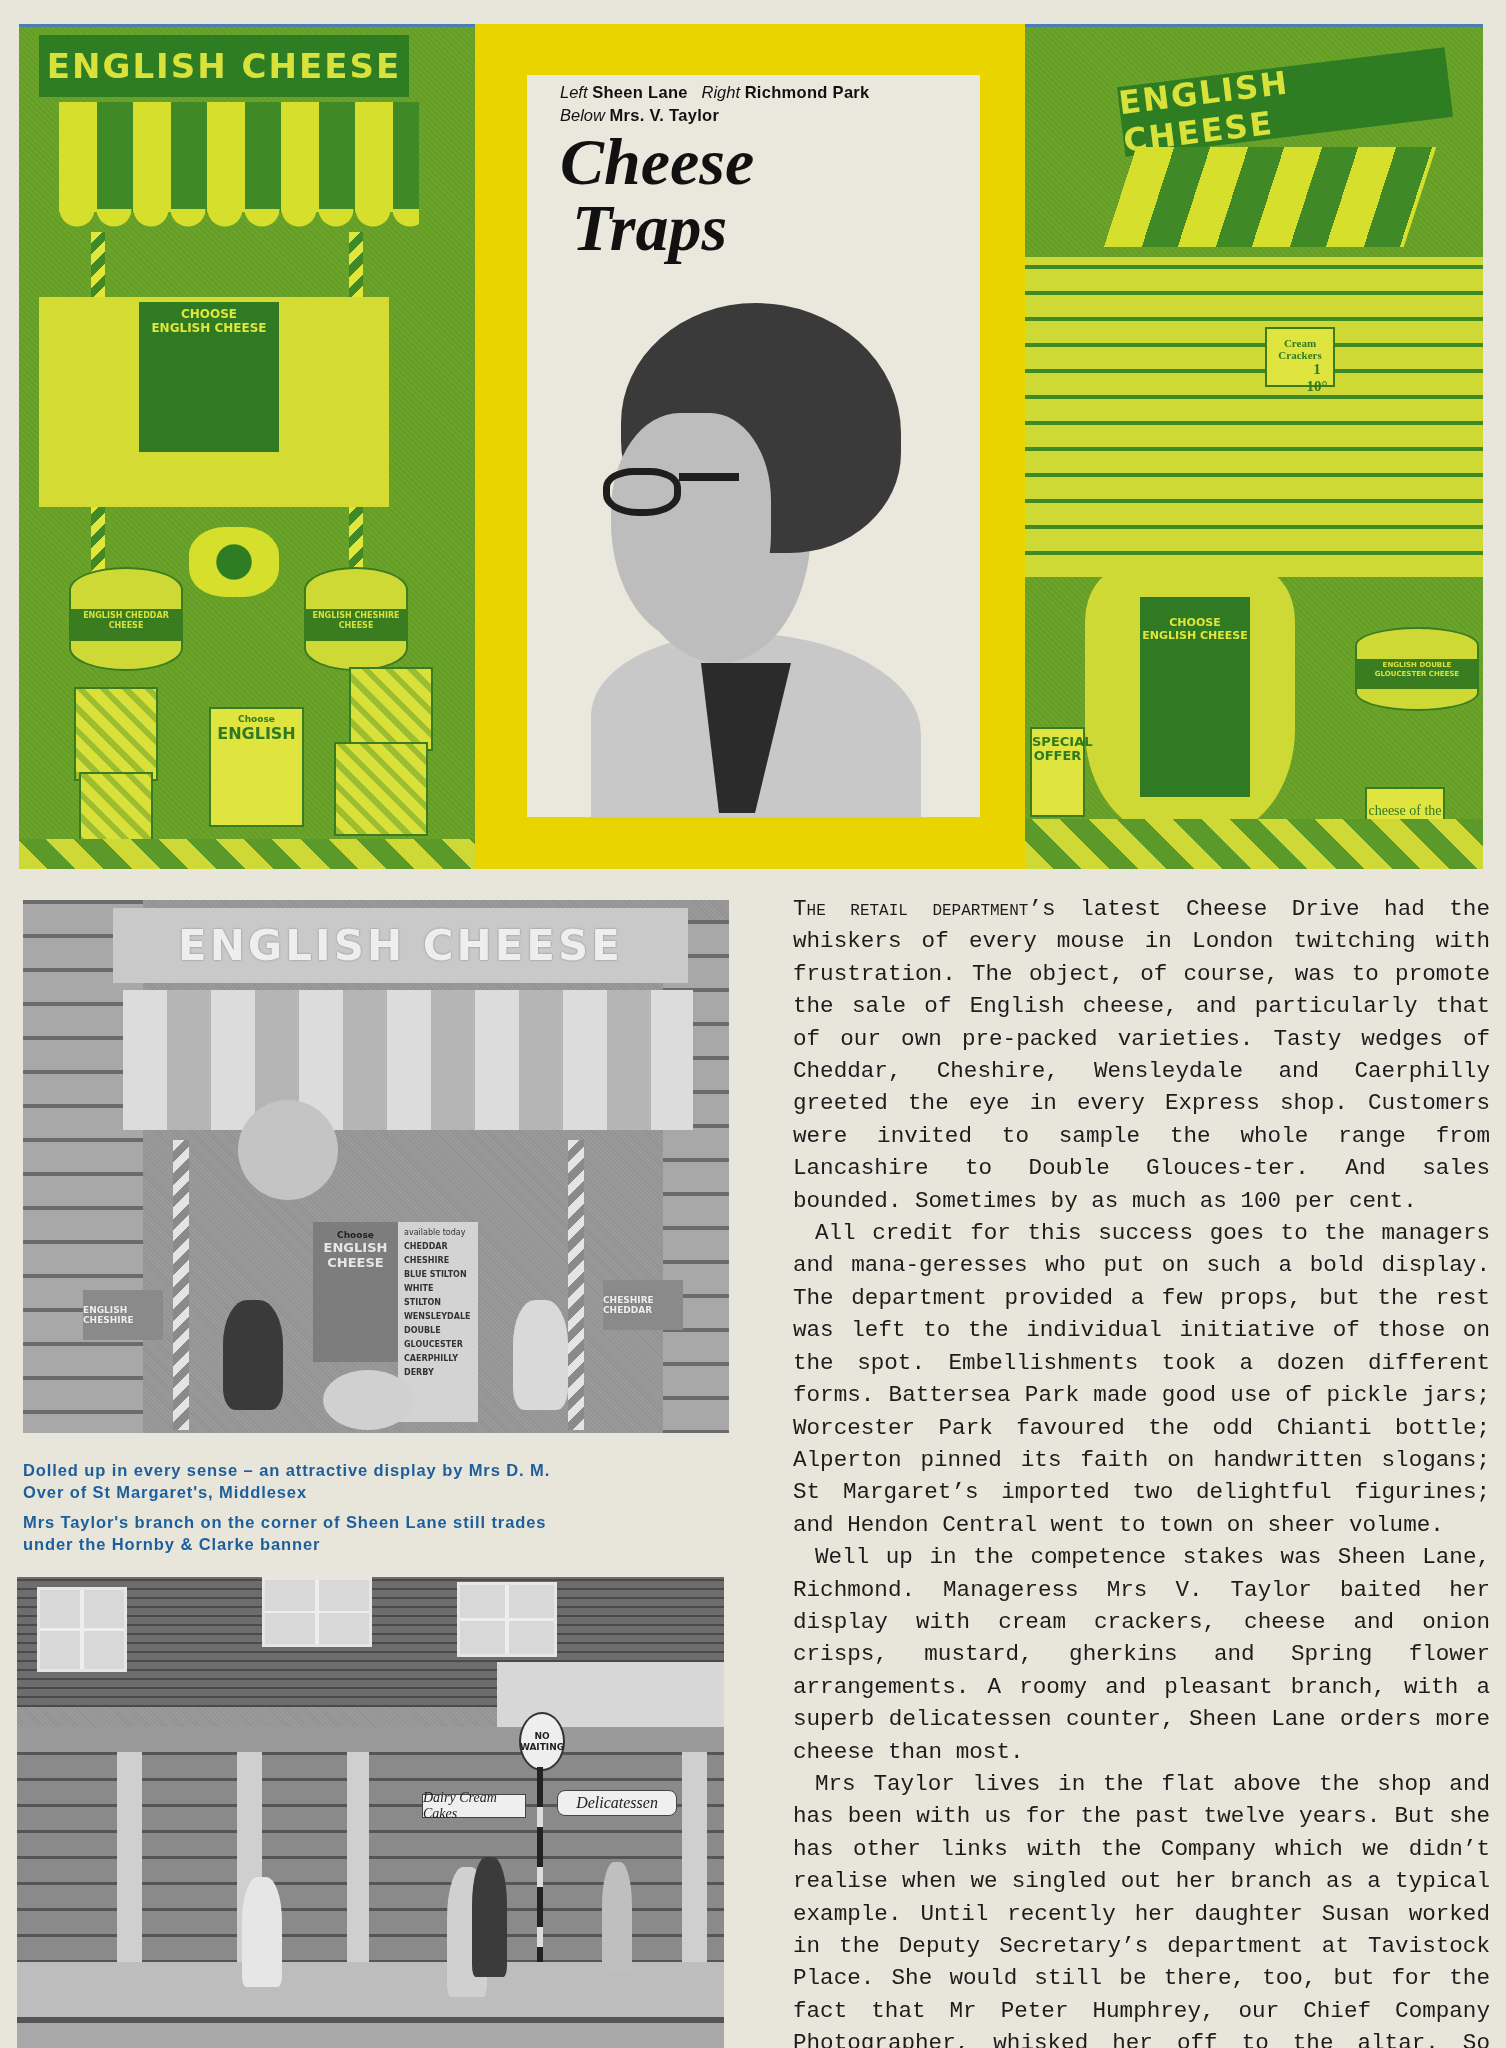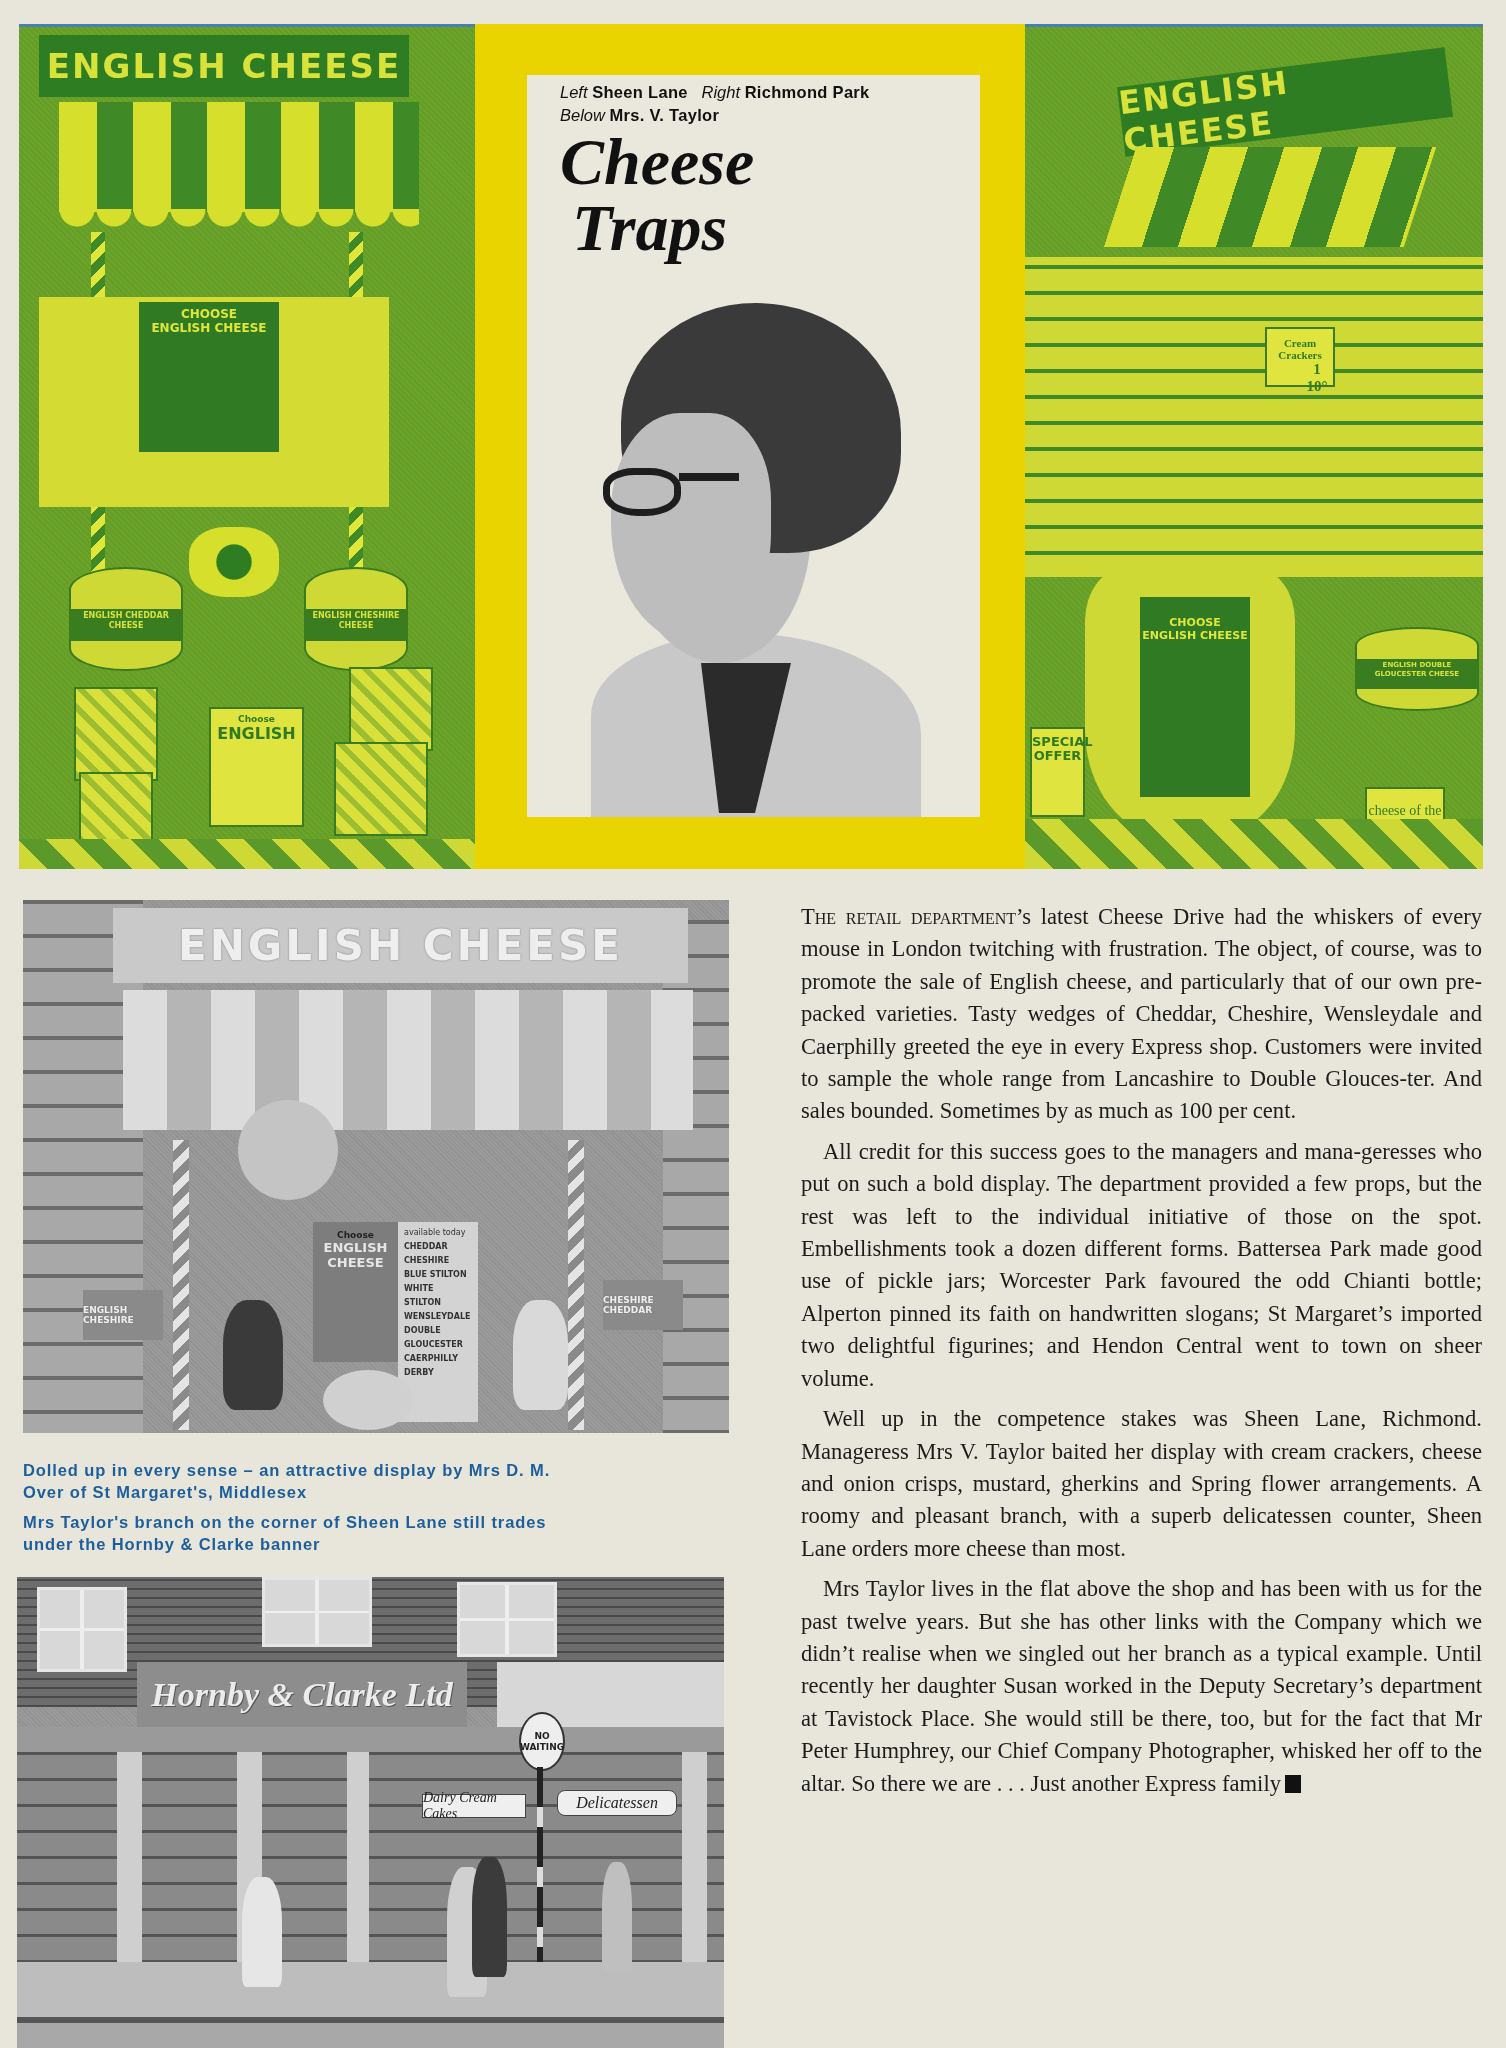--- a/index.html
+++ b/index.html
@@ -116,21 +116,21 @@
   .nowait { position:absolute; background:#eee; border:2px solid #333; border-radius:50%; color:#222; font-family:"DejaVu Sans", sans-serif; font-weight:bold; font-size:9px; text-align:center; line-height:11px; display:flex; align-items:center; justify-content:center; }
   .pavement { position:absolute; left:0; right:0; background:#bdbdbd; }
   .person { position:absolute; background:#3b3b3b; border-radius:40% 40% 10% 10%; }
 
   
   #captions { left:23px; top:1460px; width:560px; font-family:"Liberation Sans", sans-serif; font-weight:bold; color:#1d5f9c; font-size:16.5px; line-height:21.5px; letter-spacing:0.9px; }
   #captions p { margin:0 0 9px 0; }
 
   
   #article { left:793px; top:893px; width:697px; font-family:"Liberation Serif", serif; font-size:22.6px; line-height:32.4px; color:#1c1c1c; text-align:justify; hyphens:manual; }
-  #article p { margin:8px; text-indent:22px; }
+  #article p { margin:0; text-indent:22px;font-family:Liberation Mono, monospace; }
   #article p.first { text-indent:0; }
   .smallcaps { font-variant:small-caps; }
   .end-mark { display:inline-block; width:16px; height:18px; background:#111; vertical-align:-2px; margin-left:4px; }
 </style>
 </head>
 <body>
 
 <div id="top-band" class="abs">
 
   <div id="photo-left" class="abs duotone">
@@ -249,21 +249,20 @@
   <p>Dolled up in every sense – an attractive display by Mrs D. M. Over of St Margaret's, Middlesex</p>
   <p>Mrs Taylor's branch on the corner of Sheen Lane still trades under the Hornby &amp; Clarke banner</p>
 </div>
 
 <div id="photo-shop" class="abs bw">
   <div class="brick" style="left:0;top:0;width:707px;height:130px;"></div>
   <div class="window-frame" style="left:20px;top:10px;width:90px;height:85px;"></div>
   <div class="window-frame" style="left:245px;top:0;width:110px;height:70px;"></div>
   <div class="window-frame" style="left:440px;top:5px;width:100px;height:75px;"></div>
   <div style="position:absolute;left:480px;top:85px;width:227px;height:90px;background:#d7d7d7;"></div>
-  <div class="facia" style="left:120px;top:85px;width:330px;height:65px;font-size:34px;">Hornby &amp; Clarke Ltd</div>
   <div style="position:absolute;left:0;top:150px;width:707px;height:25px;background:#9a9a9a;"></div>
   <div class="glass" style="left:0;top:175px;width:707px;height:210px;"></div>
   <div class="pillar" style="left:100px;top:175px;width:25px;height:230px;"></div>
   <div class="pillar" style="left:220px;top:175px;width:25px;height:240px;"></div>
   <div class="pillar" style="left:330px;top:175px;width:22px;height:240px;"></div>
   <div class="pillar" style="left:665px;top:175px;width:25px;height:230px;"></div>
   <div class="shop-label" style="left:405px;top:217px;width:102px;height:22px;font-size:14px;">Dairy Cream Cakes</div>
   <div class="shop-label" style="left:540px;top:213px;width:118px;height:24px;font-size:16px;border-radius:8px;">Delicatessen</div>
   <div class="nowait" style="left:502px;top:135px;width:42px;height:55px;flex-direction:column;">
     <span>NO</span>

